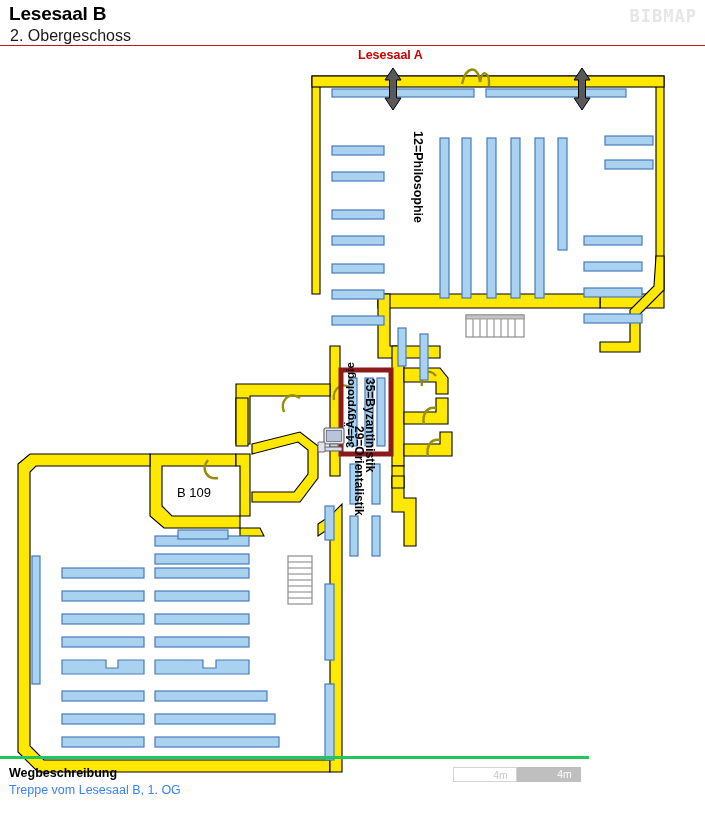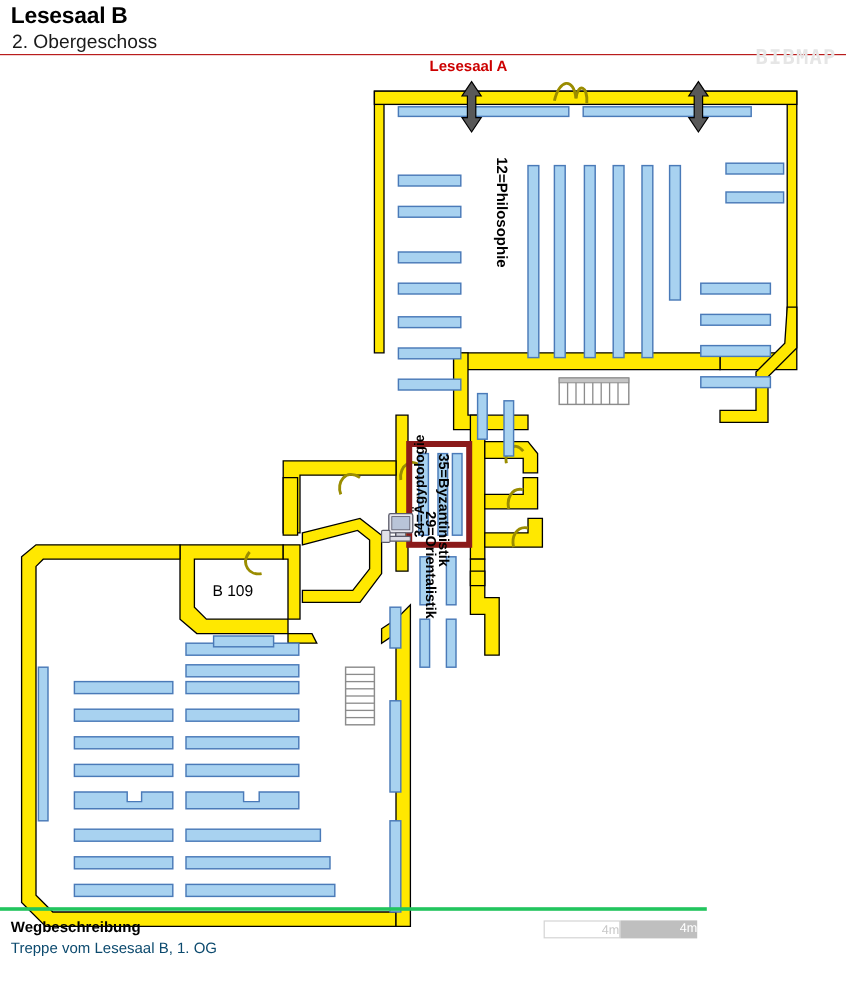--- a/index.html
+++ b/index.html
@@ -44,21 +44,20 @@
     color: #1a1a1a;
   }
   #logo {
     position: absolute;
     right: 8px; top: 6px;
     font-family: "DejaVu Sans Mono", monospace;
     font-size: 17px;
     font-weight: bold;
     letter-spacing: 1px;
     color: #e6e6e6;
-    margin-top: 32px;
   }
 
   
   #footer {
     position: absolute;
     left: 0; top: 756px;
     width: 589px; height: 46px;
     border-top: 3px solid #22c55e;
     box-sizing: border-box;
   }
@@ -66,33 +65,33 @@
     position: absolute;
     left: 9px; top: 7px;
     font-size: 12.5px;
     font-weight: bold;
     color: #000000;
   }
   #footer-sub {
     position: absolute;
     left: 9px; top: 24px;
     font-size: 12.5px;
-    color: #0c4a6e;
+    color: #3b82f6;
   }
   #scalebar {
     position: absolute;
     right: 8px; top: 8px;
     display: flex;
     height: 15px;
   }
   .scale-seg {
     width: 64px;
     height: 15px;
     line-height: 15px;
-    text-align: right;
+    text-align: center;
     font-size: 10.5px;
     box-sizing: border-box;
     padding-left: 31px;
   }
   .scale-seg.light {
     background: #ffffff;
     border: 1px solid #d4d4d4;
     color: #c8c8c8;
   }
   .scale-seg.dark {

